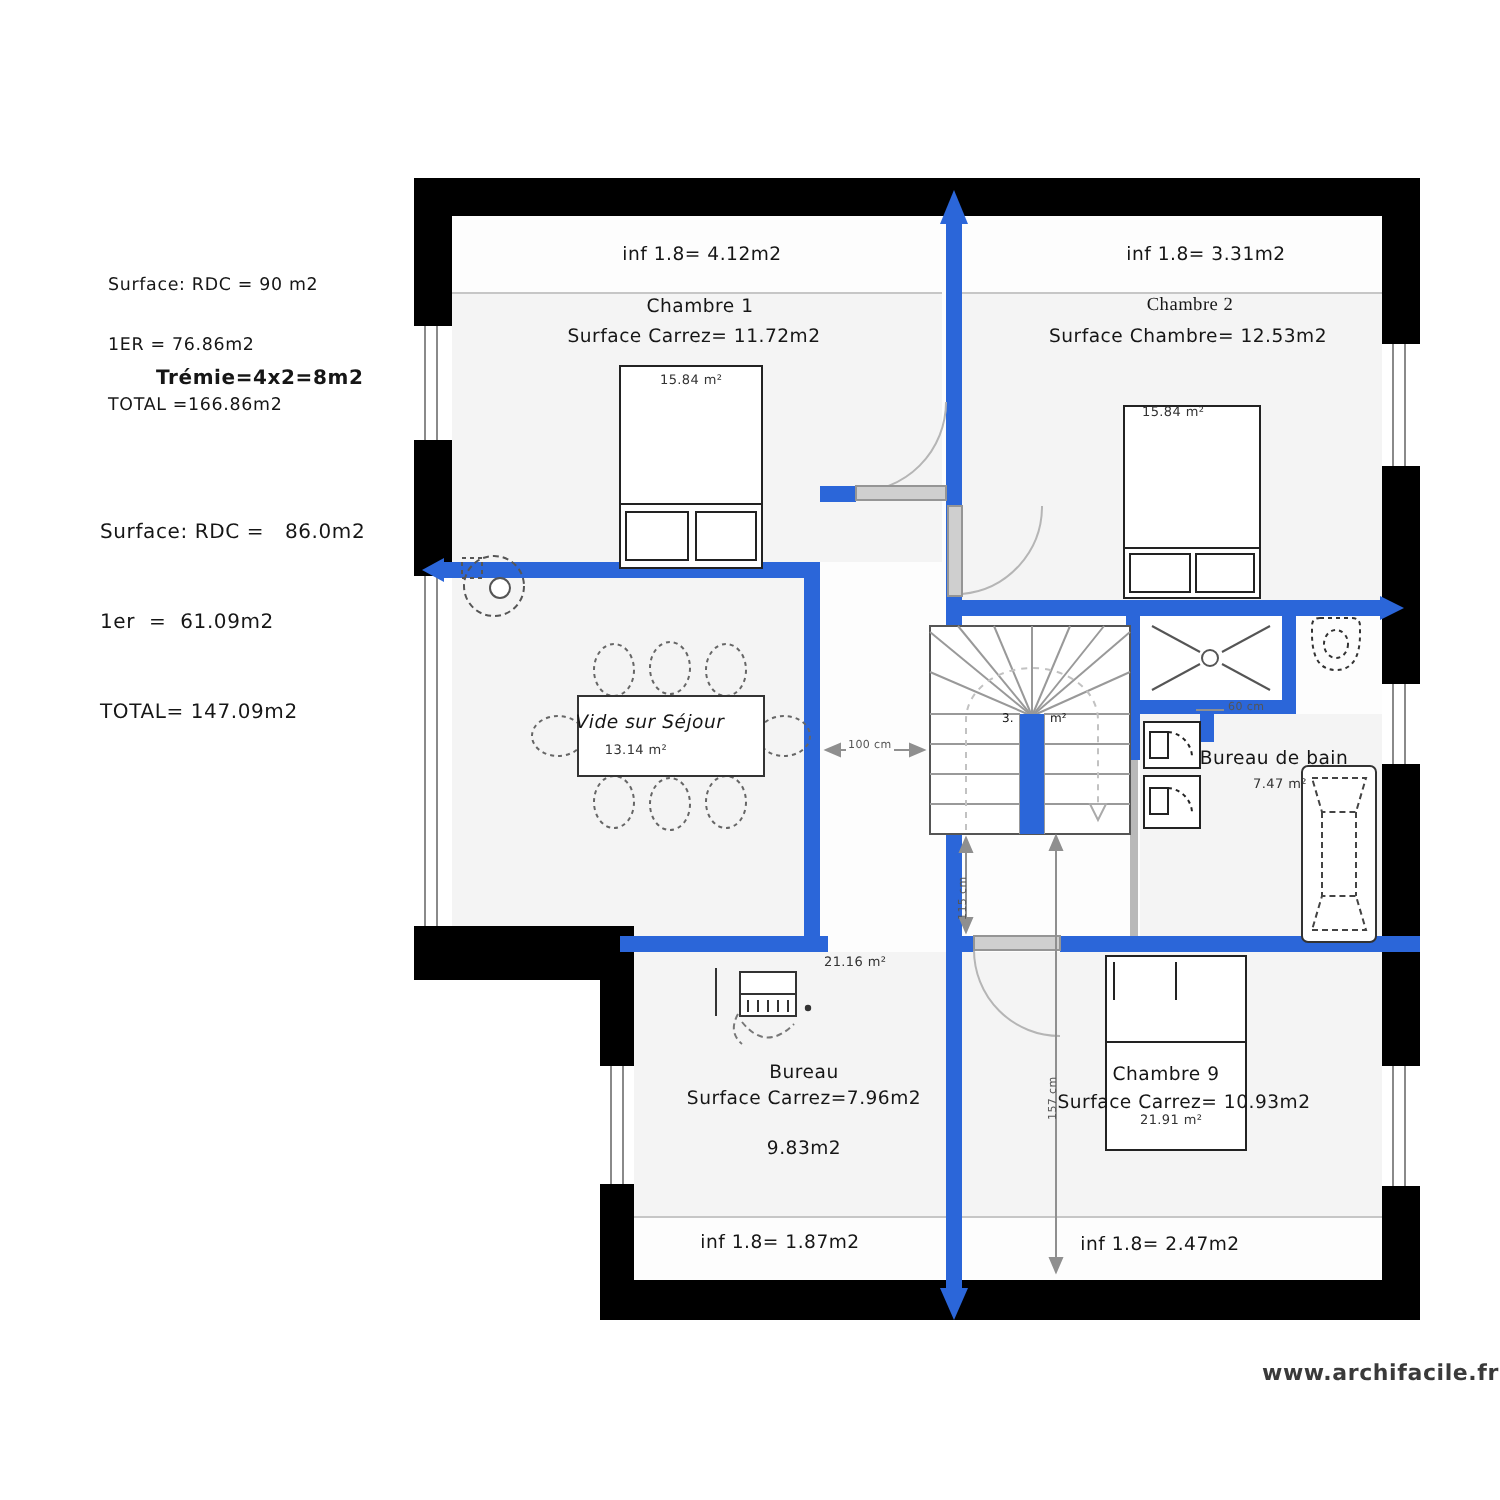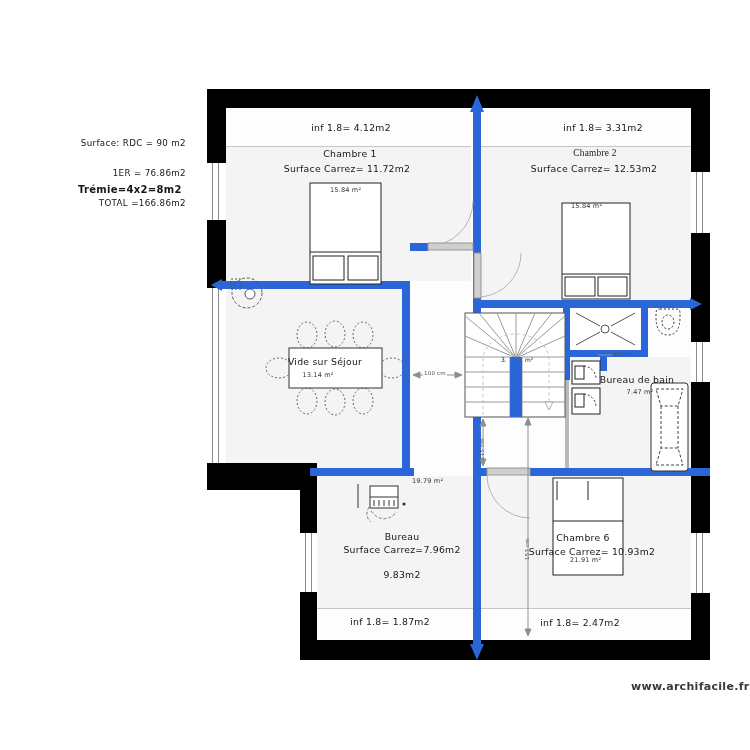--- a/index.html
+++ b/index.html
@@ -14,21 +14,21 @@
        background-image:linear-gradient(90deg,transparent 0 5px,#8a8a8a 5px 6px,transparent 6px 11px,#8a8a8a 11px 12px,transparent 12px 100%);}
   .hline{position:absolute;background:#c6c6c6;height:1px;}
   .txt{position:absolute;white-space:pre;color:#161616;}
   .t9{font-size:9.3px;letter-spacing:.25px;line-height:11px;}
   .t10{font-size:10px;letter-spacing:.3px;line-height:15px;}
   .t8{font-size:8.7px;letter-spacing:.35px;line-height:10px;}
   .sm{font-size:6.5px;letter-spacing:.2px;color:#333;}
   .dim{font-size:5.5px;color:#555;letter-spacing:.2px;}
   .rot{transform:rotate(-90deg);transform-origin:0 0;}
   .ctr{text-align:center;}
-  .rgt{text-align:right;}
+  .rgt{text-align:left;}
   svg{position:absolute;left:0;top:0;}
   .footer{position:absolute;font-size:11px;color:#3a3a3a;letter-spacing:.3px;font-weight:bold;}
 </style>
 </head>
 <body>
 
 <div class="plan">
 
   <div class="base" style="left:207px;top:89px;width:503px;height:374px;"></div>
   <div class="base" style="left:317px;top:463px;width:393px;height:197px;"></div>
@@ -233,44 +233,49 @@
     </g>
     <line x1="598" y1="355" x2="612" y2="355" stroke="#8f8f8f"></line>
   </svg>
 
   <div class="txt t8 rgt" style="left:54px;top:118px;width:132px;">
     <span style="display:block;">Surface: RDC = 90 m2</span>
     <span style="display:block;">1ER = 76.86m2</span>
     <span style="display:block;">TOTAL =166.86m2</span>
   </div>
   <div class="txt t10" style="left:78px;top:182px;font-weight:bold;">Trémie=4x2=8m2</div>
+  <div class="txt t10 rgt" style="left:50px;top:229px;width:140px;">
+    <span style="display:block;">Surface: RDC =   86.0m2</span>
+    <span style="display:block;">1er  =  61.09m2</span>
+    <span style="display:block;">TOTAL= 147.09m2</span>
+  </div>
 
   <div class="txt t9 ctr" style="left:251px;top:122px;width:200px;">inf 1.8= 4.12m2</div>
   <div class="txt t9 ctr" style="left:250px;top:148px;width:200px;">Chambre 1</div>
   <div class="txt t9 ctr" style="left:247px;top:163px;width:200px;">Surface Carrez= 11.72m2</div>
   <div class="txt sm" style="left:330px;top:186px;">15.84 m²</div>
 
   <div class="txt t9 ctr" style="left:503px;top:122px;width:200px;">inf 1.8= 3.31m2</div>
   <div class="txt t9 ctr" style="left:495px;top:148px;width:200px;font-family:Liberation Serif, serif;">Chambre 2</div>
-  <div class="txt t9 ctr" style="left:494px;top:163px;width:200px;">Surface Carrez= 12.53m2</div>
+  <div class="txt t9 ctr" style="left:494px;top:163px;width:200px;">Surface Chambre= 12.53m2</div>
   <div class="txt sm" style="left:571px;top:202px;">15.84 m²</div>
 
-  <div class="txt t9 ctr" style="left:225px;top:356px;width:200px;">Vide sur Séjour</div>
+  <div class="txt t9 ctr" style="left:225px;top:356px;width:200px;font-style:italic;">Vide sur Séjour</div>
   <div class="txt sm ctr" style="left:268px;top:371px;width:100px;">13.14 m²</div>
 
   <div class="txt t9 ctr" style="left:557px;top:374px;width:160px;">Bureau de bain</div>
   <div class="txt sm ctr" style="left:590px;top:388px;width:100px;">7.47 m²</div>
 
-  <div class="txt sm" style="left:412px;top:477px;">19.79 m²</div>
+  <div class="txt sm" style="left:412px;top:477px;">21.16 m²</div>
   <div class="txt t9 ctr" style="left:302px;top:531px;width:200px;">Bureau</div>
   <div class="txt t9 ctr" style="left:302px;top:544px;width:200px;">Surface Carrez=7.96m2</div>
   <div class="txt t9 ctr" style="left:302px;top:569px;width:200px;">9.83m2</div>
   <div class="txt t9 ctr" style="left:290px;top:616px;width:200px;">inf 1.8= 1.87m2</div>
 
-  <div class="txt t9 ctr" style="left:483px;top:532px;width:200px;">Chambre 6</div>
+  <div class="txt t9 ctr" style="left:483px;top:532px;width:200px;">Chambre 9</div>
   <div class="txt t9 ctr" style="left:492px;top:546px;width:200px;">Surface Carrez= 10.93m2</div>
   <div class="txt sm" style="left:570px;top:556px;">21.91 m²</div>
   <div class="txt t9 ctr" style="left:480px;top:617px;width:200px;text-align:center;">inf 1.8= 2.47m2</div>
 
   <div class="txt" style="left:501px;top:356px;font-size:6px;">3.</div>
   <div class="txt" style="left:525px;top:356px;font-size:6px;">m²</div>
 
   <div class="txt dim" style="left:423px;top:370px;background:#fdfdfd;padding:0 1px;">100 cm</div>
   <div class="txt dim rot" style="left:479px;top:460px;">115 cm</div>
   <div class="txt dim rot" style="left:524px;top:560px;">157 cm</div>

